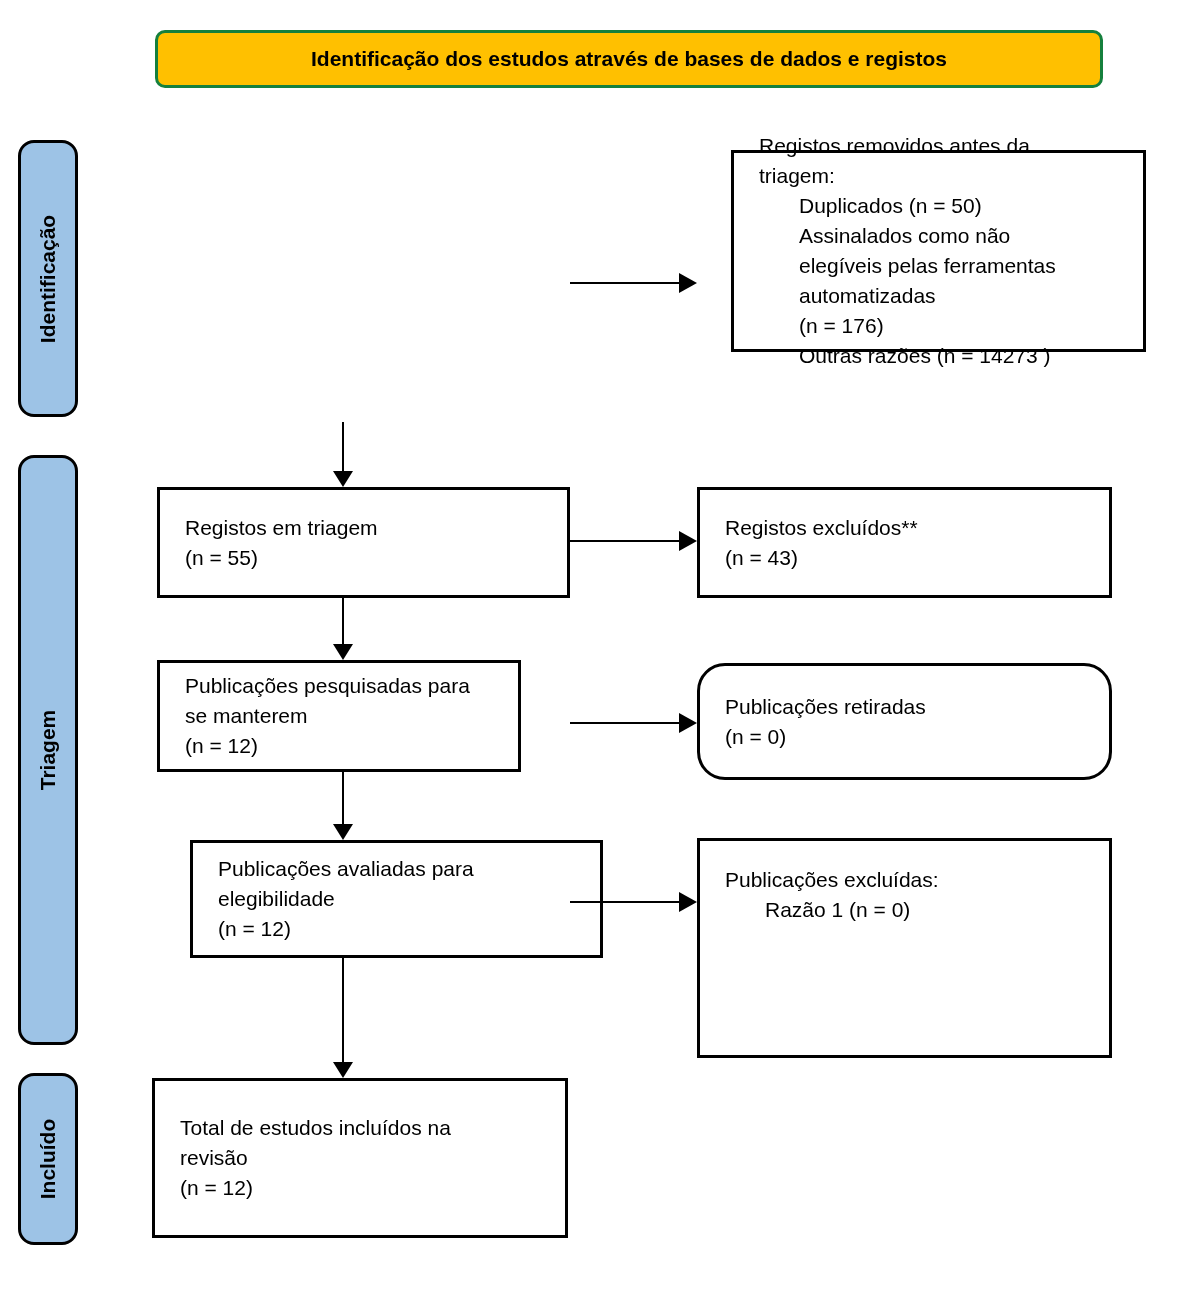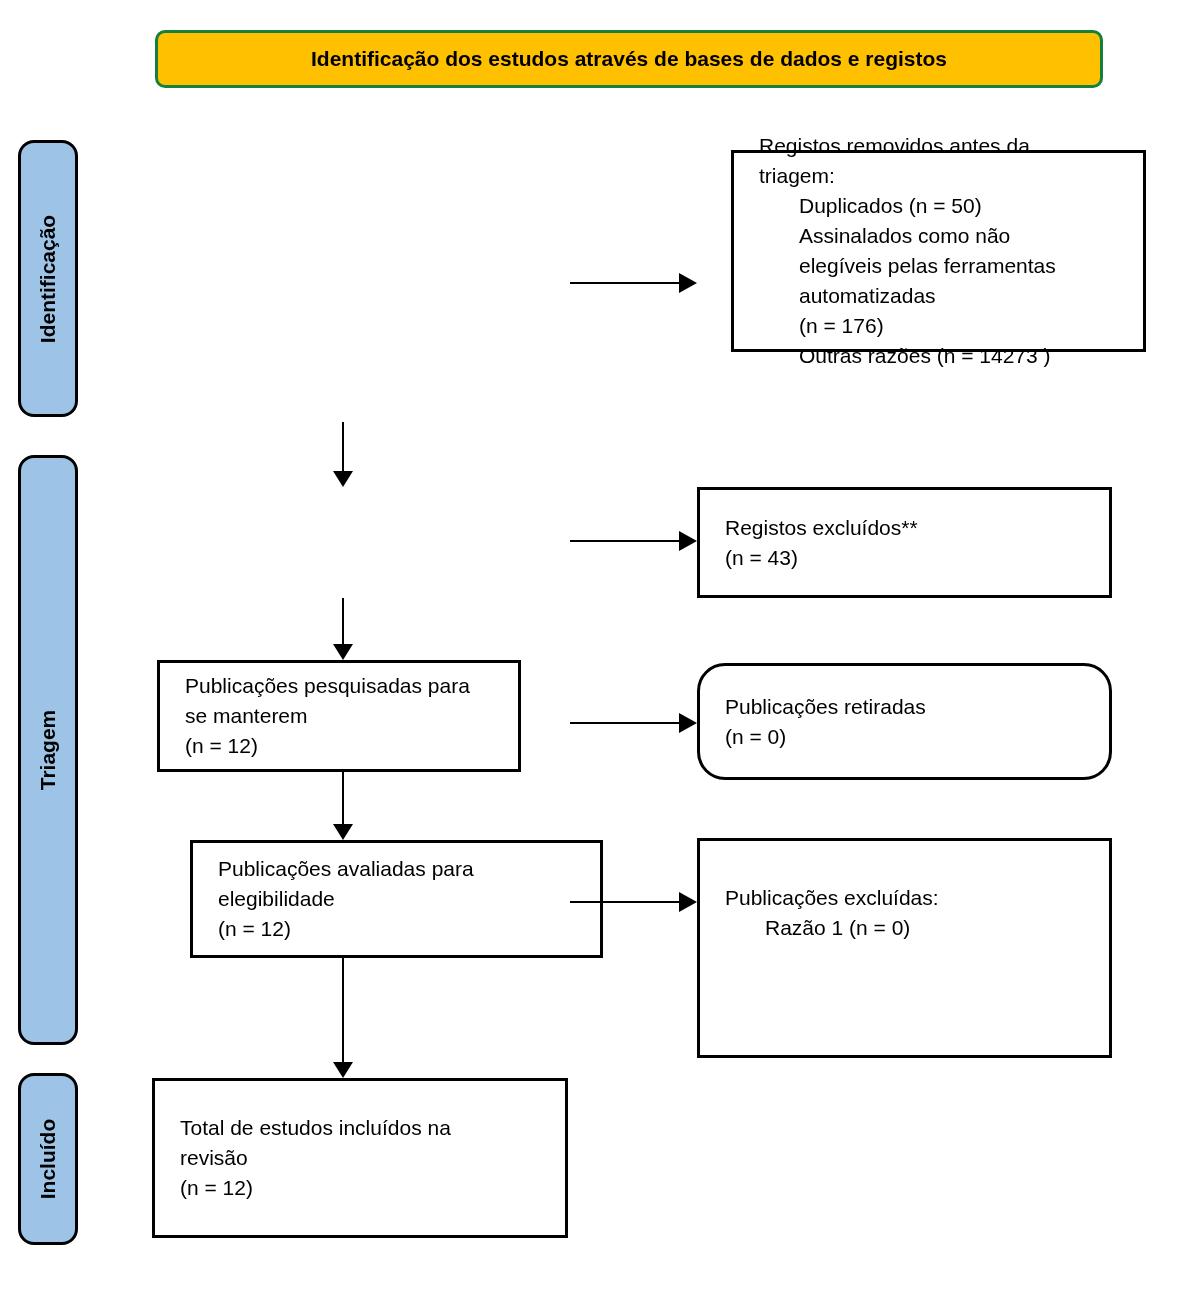--- a/index.html
+++ b/index.html
@@ -29,21 +29,21 @@
   .side.s2 { top: 455px; height: 590px; }
   .side.s3 { top: 1073px; height: 172px; }
 
   
   .box {
     position: absolute; background: #fff; border: 3px solid #000;
     font-size: 21px; line-height: 30px;
     display: flex; flex-direction: column; justify-content: center;
     padding: 10px 12px 10px 25px;
   }
-  .box.top-align { justify-content: flex-start; padding-top: 42px; }
+  .box.top-align { justify-content: flex-start; padding-top: 24px; }
   .box .line { white-space: nowrap; }
   .box .line.ind { padding-left: 40px; }
 
   .bA  { left: 157px; top: 148px; width: 413px; height: 274px; }
   .bB  { left: 157px; top: 487px; width: 413px; height: 111px; }
   .bC  { left: 157px; top: 660px; width: 364px; height: 112px; }
   .bD  { left: 157px; top: 840px; width: 413px; height: 118px; margin-left: 33px; }
   .bE  { left: 152px; top: 1078px; width: 416px; height: 160px; }
   .bR1 { left: 707px; top: 150px; width: 415px; height: 202px; margin-left: 24px; }
   .bR2 { left: 697px; top: 487px; width: 415px; height: 111px; }
@@ -75,20 +75,24 @@
     <span>Identificação</span>
   </div>
   <div class="side s2" style="background-color: rgb(157, 195, 230);">
     <span>Triagem</span>
   </div>
   <div class="side s3" style="background-color: rgb(157, 195, 230);">
     <span>Incluído</span>
   </div>
 
 
+  <div class="box bB">
+    <div class="line">Registos em triagem</div>
+    <div class="line">(n = 55)</div>
+  </div>
 
   <div class="box bC">
     <div class="line">Publicações pesquisadas para</div>
     <div class="line">se manterem</div>
     <div class="line">(n = 12)</div>
   </div>
 
   <div class="box bD">
     <div class="line">Publicações avaliadas para</div>
     <div class="line">elegibilidade</div>

